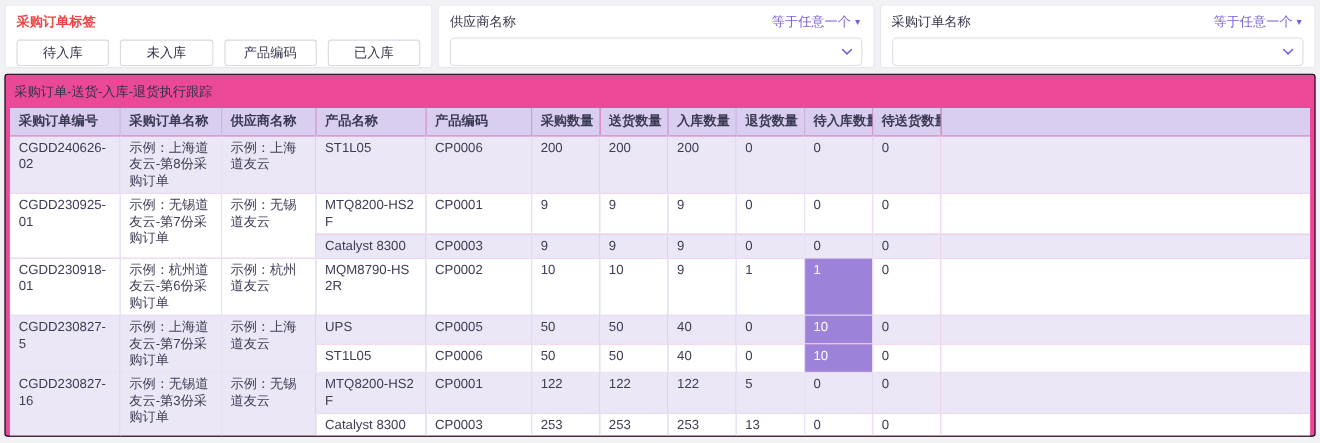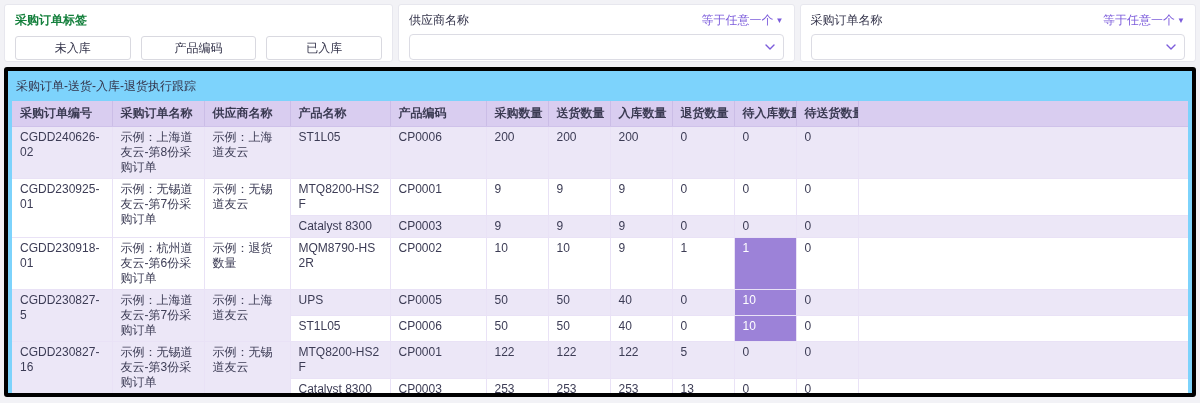--- a/index.html
+++ b/index.html
@@ -10,41 +10,41 @@
     color: #3c3c55;
     font-size: 12px;
   }
   .top-row { display: flex; gap: 5px; padding: 4px 4px 0 4px; }
   .panel {
     background: #fff;
     border: 1px solid #e7e7ee;
     border-radius: 3px;
   }
   .tag-panel { width: 389px; height: 58px; padding: 7px 10px 0 10px; flex: none; }
-  .tag-panel .panel-title { font-weight: bold; font-size: 12px; color: #15803d; }
+  .tag-panel .panel-title { font-weight: bold; font-size: 12px; color: #ef4444; }
   .tag-buttons { display: flex; gap: 10px; margin-top: 7px; }
   .tag-btn {
     flex: 1; height: 24px; line-height: 22px; text-align: center;
     background: #fff; border: 1px solid #d9d9e0; border-radius: 3px;
     font-size: 12px; color: #33334a; cursor: pointer; white-space: nowrap; overflow: hidden;
   }
   .filter-panel { flex: 1; height: 58px; padding: 7px 10px 0 10px; }
   .filter-head { display: flex; justify-content: space-between; align-items: center; }
   .filter-label { font-size: 12px; color: #33334a; }
   .operator { font-size: 12px; color: #7c5cdb; cursor: pointer; white-space: nowrap; }
   .operator .caret { font-size: 8px; vertical-align: 1px; margin-left: 2px; }
   .select-box {
     margin-top: 5px; height: 26px; background: #fff;
     border: 1px solid #dcdce4; border-radius: 4px; position: relative; cursor: pointer;
   }
   .select-box .chev { position: absolute; right: 8px; top: 8px; }
 
   .main-panel {
     margin: 5px 4px 4px 4px; height: 330px;
-    background: #7dd3fc; border: 4px solid #000000; border-radius: 3px;
+    background: #ec4899; border: 1px solid #000000; border-radius: 3px;
     padding: 5px 4px 0 4px; overflow: hidden;
   }
   .table-title { font-size: 12px; color: #33334a; padding: 2px 4px 6px 4px; }
   table { width: 100%; border-collapse: collapse; table-layout: fixed; }
   th {
     background: #d9cdf0; color: #3a3a52; font-weight: bold; text-align: left;
     font-size: 12px; padding: 4px 8px; height: 22px;
     border-right: 1px solid #cbbde7; border-bottom: 1px solid #cfc2ea;
     white-space: nowrap; overflow: hidden;
   }
@@ -65,20 +65,21 @@
   svg { display: block; }
 </style>
 </head>
 <body>
 
 <div class="top-row">
 
   <div class="panel tag-panel">
     <div class="panel-title">采购订单标签</div>
     <div class="tag-buttons">
+      <div class="tag-btn">待入库</div>
       <div class="tag-btn">未入库</div>
       <div class="tag-btn">产品编码</div>
       <div class="tag-btn">已入库</div>
     </div>
   </div>
 
   <div class="panel filter-panel">
     <div class="filter-head">
       <span class="filter-label">供应商名称</span>
       <span class="operator"><span>等于任意一个</span><span class="caret">▼</span></span>
@@ -177,21 +178,21 @@
           <td>9</td>
           <td>9</td>
           <td>0</td>
           <td>0</td>
           <td>0</td>
           <td></td>
         </tr>
         <tr class="plain tall">
           <td rowspan="1" class="gcell gplain">CGDD230918-01</td>
           <td rowspan="1" class="gcell gplain">示例：杭州道友云-第6份采购订单</td>
-          <td rowspan="1" class="gcell gplain">示例：退货数量</td>
+          <td rowspan="1" class="gcell gplain">示例：杭州道友云</td>
           <td>MQM8790-HS2R</td>
           <td>CP0002</td>
           <td>10</td>
           <td>10</td>
           <td>9</td>
           <td>1</td>
           <td class="highlight">1</td>
           <td>0</td>
           <td></td>
         </tr>

